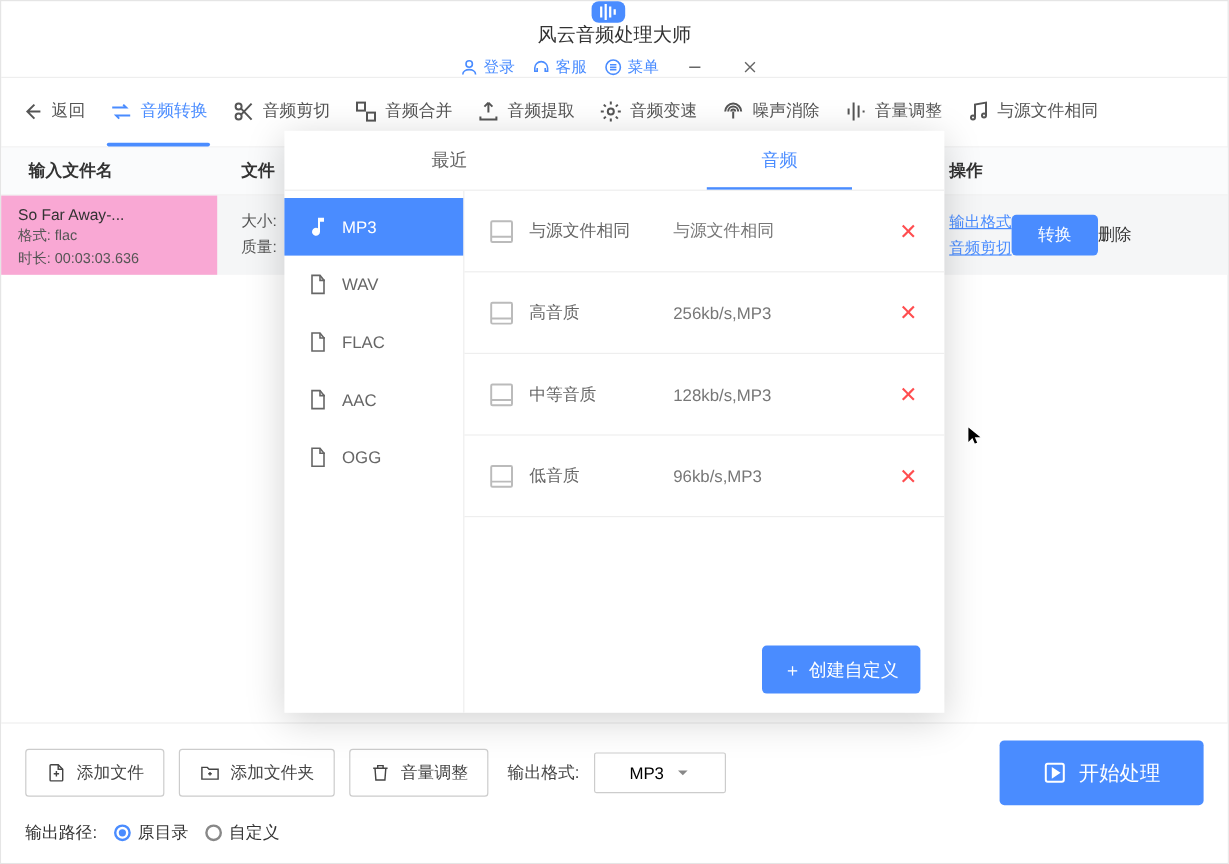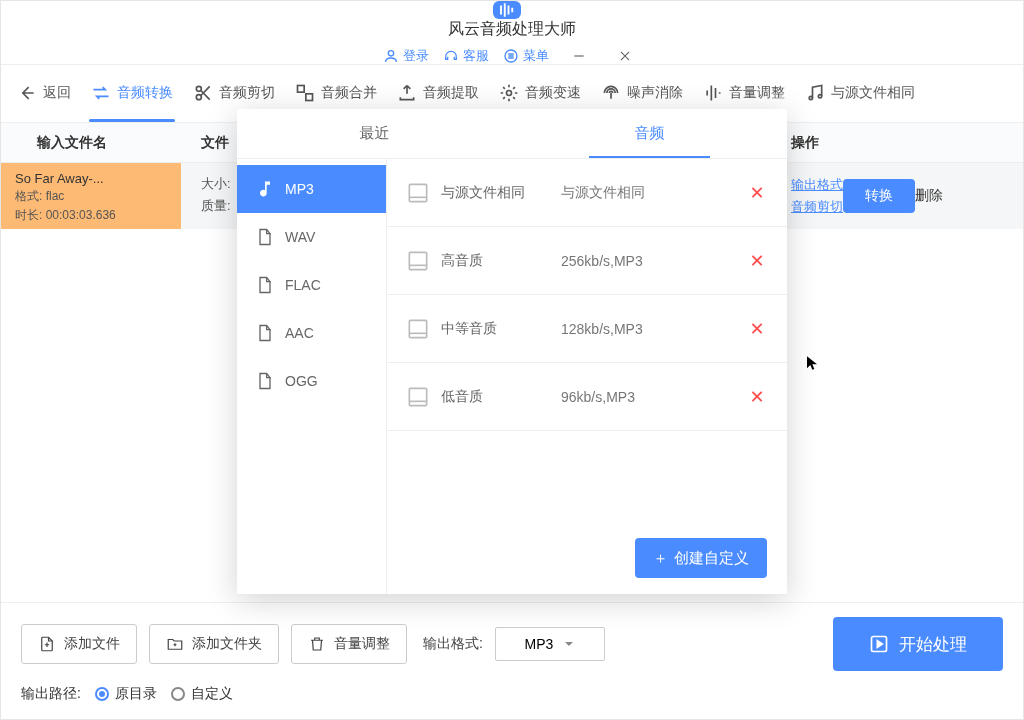--- a/index.html
+++ b/index.html
@@ -19,28 +19,28 @@
 
 .toolbar { height:58px; display:flex; align-items:flex-end; padding:0 6px; border-bottom:1px solid #eee; }
 .tab { height:58px; padding:0 10px; display:flex; align-items:center; gap:6px; color:#555; font-size:14px; cursor:pointer; position:relative; }
 .tab.active { color:#4a8cff; }
 .tab.active::after { content:""; position:absolute; left:8px; right:8px; bottom:0; height:3px; background:#4a8cff; border-radius:2px; }
 .tab-ico { width:20px; height:20px; display:flex; align-items:center; justify-content:center; }
 .tab-ico svg { width:20px; height:20px; }
 
 
 .table-hdr { height:40px; background:#fafbfc; border-bottom:1px solid #eee; display:flex; align-items:center; font-weight:bold; font-size:14px; color:#333; }
-.col-file { width:180px; padding-left:36px; }
+.col-file { width:180px; padding-left:23px; }
 .col-info { width:580px; padding-left:20px; }
 .col-op { flex:1; padding-left:30px; }
 
 
 .rows { height:480px; position:relative; }
 .file-row { height:66px; background:#f5f6f7; display:flex; }
-.file-cell { width:180px; background:#fdba74; padding:8px 14px; font-size:12px; color:#555; display:flex; flex-direction:column; gap:2px; }
+.file-cell { width:180px; background:#f9a8d4; padding:8px 14px; font-size:12px; color:#555; display:flex; flex-direction:column; gap:2px; }
 .file-name { font-size:13px; color:#333; }
 .info-cell { width:580px; padding:12px 20px; font-size:13px; color:#555; display:flex; flex-direction:column; gap:4px; }
 .op-cell { flex:1; display:flex; align-items:center; padding-left:30px; }
 .op-link { color:#4a8cff; font-size:13px; text-decoration:underline; cursor:pointer; }
 .btn-convert { background:#4a8cff; color:#fff; padding:8px 22px; border-radius:4px; font-size:14px; cursor:pointer; }
 .op-delete { color:#333; font-size:14px; cursor:pointer; }
 .op-links-col { display:flex; flex-direction:column; gap:4px; }
 
 
 .bottom { position:absolute; left:0; right:0; bottom:0; padding:14px 20px 16px 20px; border-top:1px solid #eee; background:#fff; }

